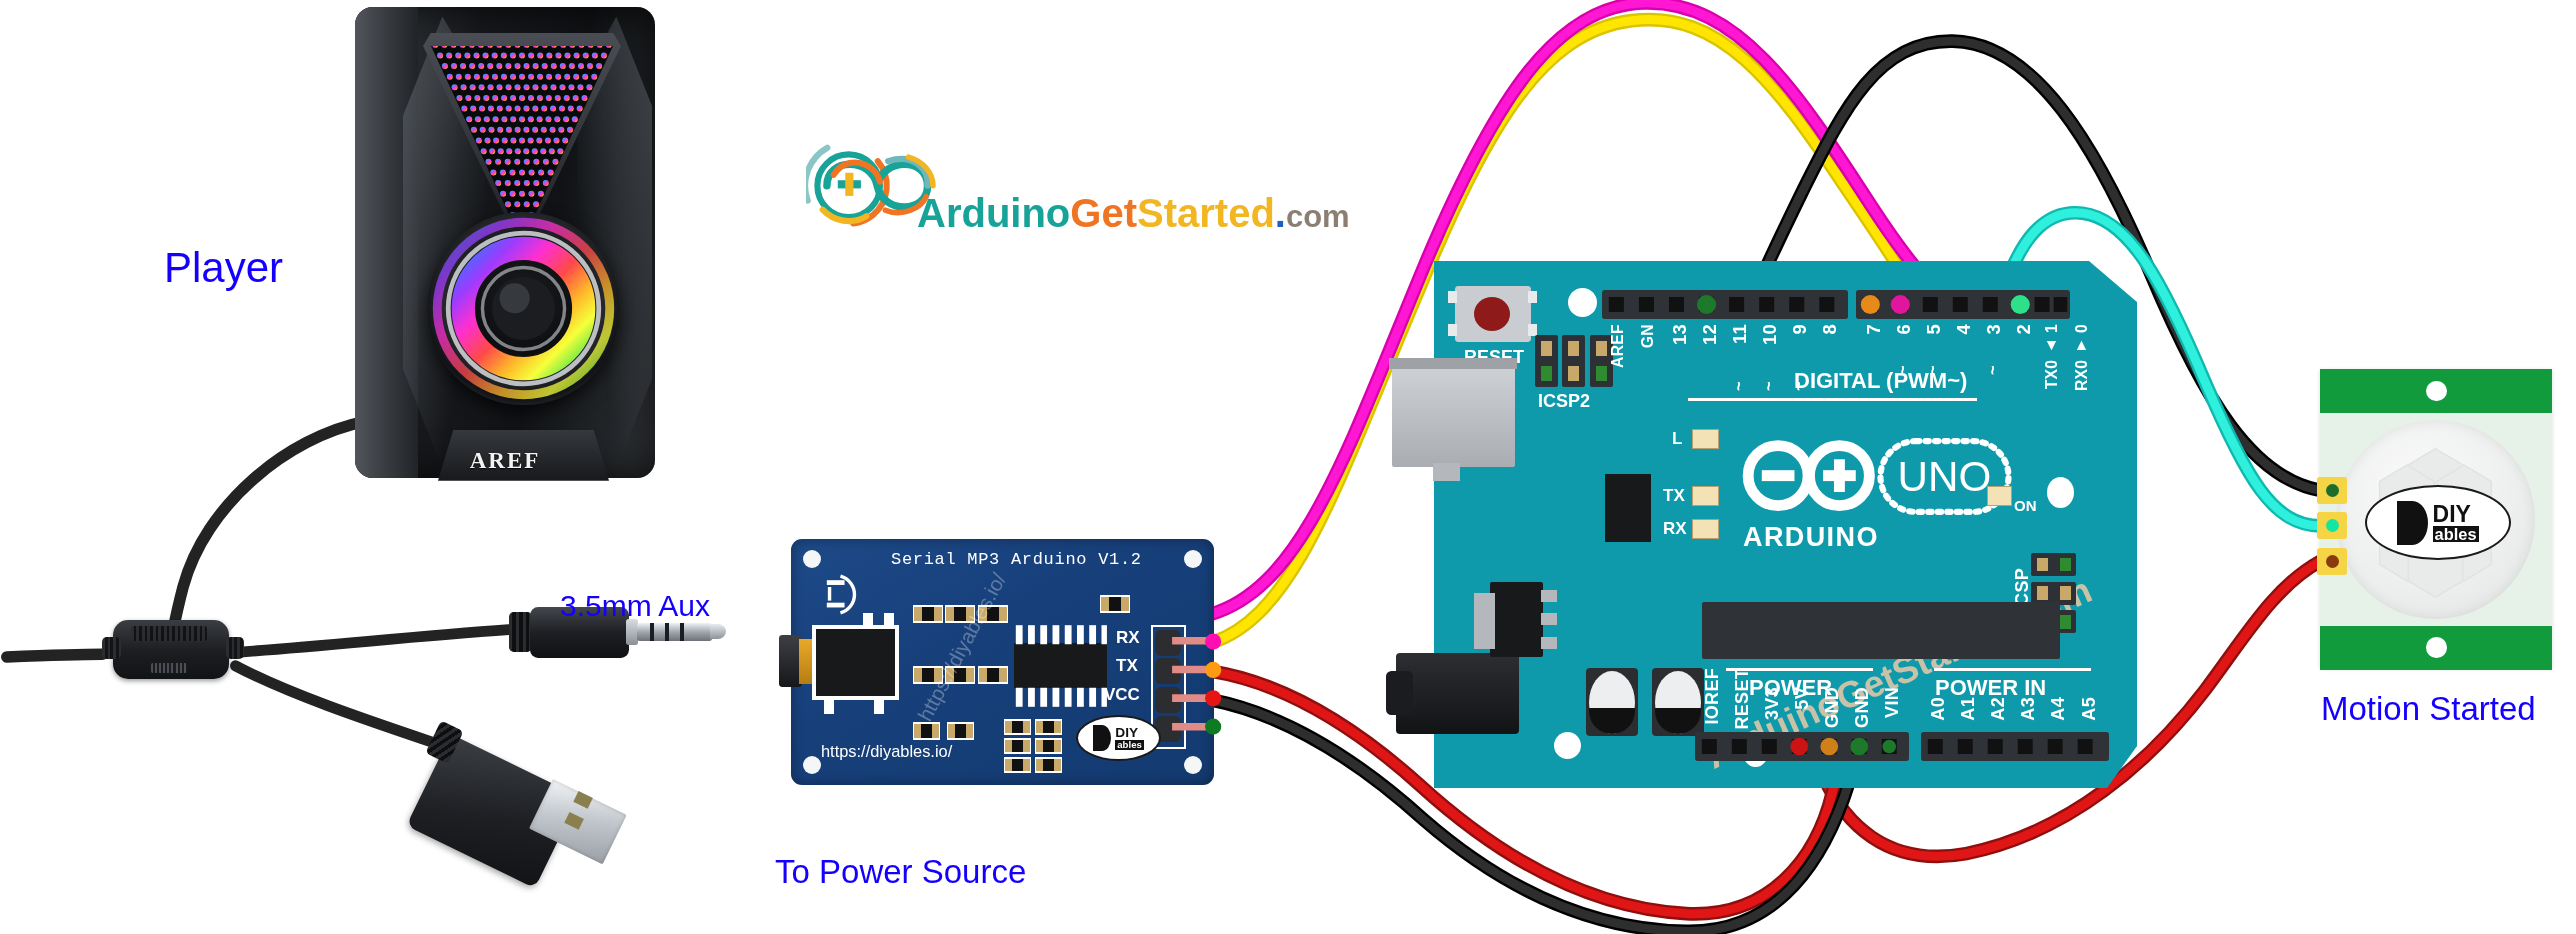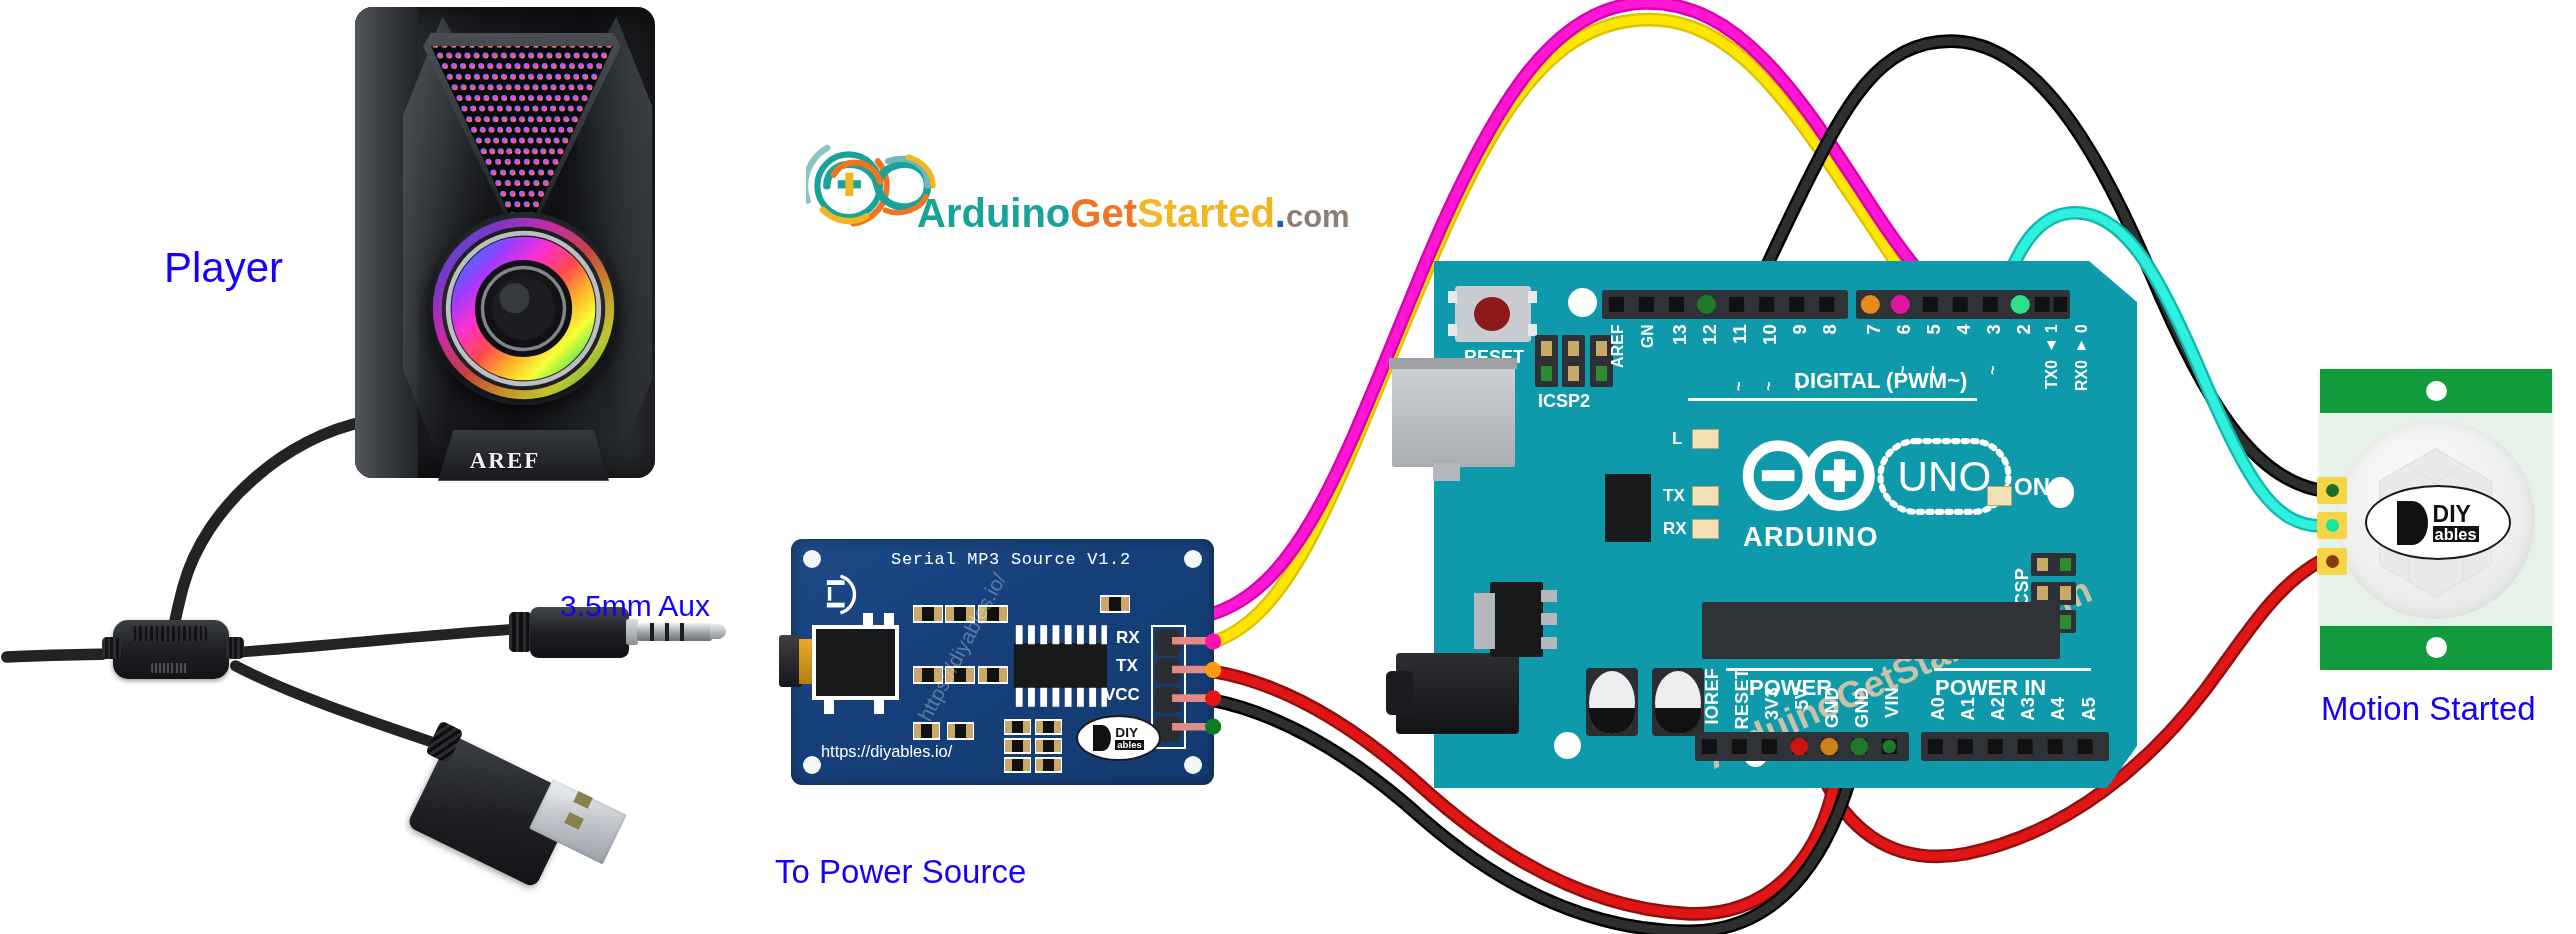--- a/index.html
+++ b/index.html
@@ -471,21 +471,21 @@
   </div>
 
   <div id="mp3" class="abs">
     <div class="pcb"></div>
 
     <div class="abs" style="left:12.3px;top:11px;width:18px;height:18px;border-radius:50%;background:#f4f6f8"></div>
     <div class="abs" style="left:393px;top:11px;width:18px;height:18px;border-radius:50%;background:#f4f6f8"></div>
     <div class="abs" style="left:12.3px;top:217px;width:18px;height:18px;border-radius:50%;background:#f4f6f8"></div>
     <div class="abs" style="left:393px;top:217px;width:18px;height:18px;border-radius:50%;background:#f4f6f8"></div>
 
-    <div class="silk" style="left:100px;top:11px;font-size:17px;letter-spacing:0.7px">Serial MP3 Source V1.2</div>
+    <div class="silk" style="left:100px;top:11px;font-size:17px;letter-spacing:0.7px">Serial MP3 Arduino V1.2</div>
 
     <svg class="abs" style="left:29px;top:33px" width="45" height="45" viewBox="0 0 66 66">
       <path d="M30 6 A28 28 0 0 1 30 60" fill="none" stroke="#fff" stroke-width="5"></path>
       <rect x="10" y="12" width="26" height="7" fill="#fff"></rect>
       <rect x="10" y="45" width="26" height="7" fill="#fff"></rect>
       <path d="M14 22 L14 42" stroke="#fff" stroke-width="5"></path>
     </svg>
 
     <div class="abs" style="left:-12.3px;top:96px;width:23px;height:52px;border-radius:3.4px;
          background:linear-gradient(180deg,#3d3f44,#161719)"></div>
@@ -759,21 +759,21 @@
       <rect x="138" y="34" width="16" height="48" fill="#fff"></rect>
     </svg>
     <div class="htxt" style="left:309px;top:261px;font-size:27px;letter-spacing:1.4px">ARDUINO</div>
 
     <svg class="abs" style="left:442px;top:176px" width="137" height="79" viewBox="0 0 200 116">
       <rect x="6" y="6" width="188" height="104" rx="52" ry="52" fill="none" stroke="#fff" stroke-width="9" stroke-dasharray="5 9" stroke-linecap="round"></rect>
       <text x="100" y="80" font-family="Liberation Sans, sans-serif" font-size="62" fill="#fff" text-anchor="middle">UNO</text>
     </svg>
 
     <div class="led" style="left:553px;top:225px;width:23px;height:18px"></div>
-    <div class="htxt" style="left:580px;top:212px;font-size:24px">ON</div>
+    <div class="htxt" style="left:580px;top:236px;font-size:15px">ON</div>
 
     <div class="abs" style="left:597px;top:292px;width:45px;height:81px">
       <div style="position:absolute;left:0;top:0;width:45px;height:23px;background:#2d3034;border-radius:2px"></div>
       <div style="position:absolute;left:0;top:29px;width:45px;height:23px;background:#2d3034;border-radius:2px"></div>
       <div style="position:absolute;left:0;top:57px;width:45px;height:23px;background:#2d3034;border-radius:2px"></div>
       <div style="position:absolute;left:5.5px;top:4.8px;width:11px;height:13.7px;background:#c8a96a"></div>
       <div style="position:absolute;left:29px;top:4.8px;width:11px;height:13.7px;background:#2f8b2f"></div>
       <div style="position:absolute;left:5.5px;top:33px;width:11px;height:13.7px;background:#c8a96a"></div>
       <div style="position:absolute;left:29px;top:33px;width:11px;height:13.7px;background:#c8a96a"></div>
       <div style="position:absolute;left:5.5px;top:62px;width:11px;height:13.7px;background:#c8a96a"></div>

